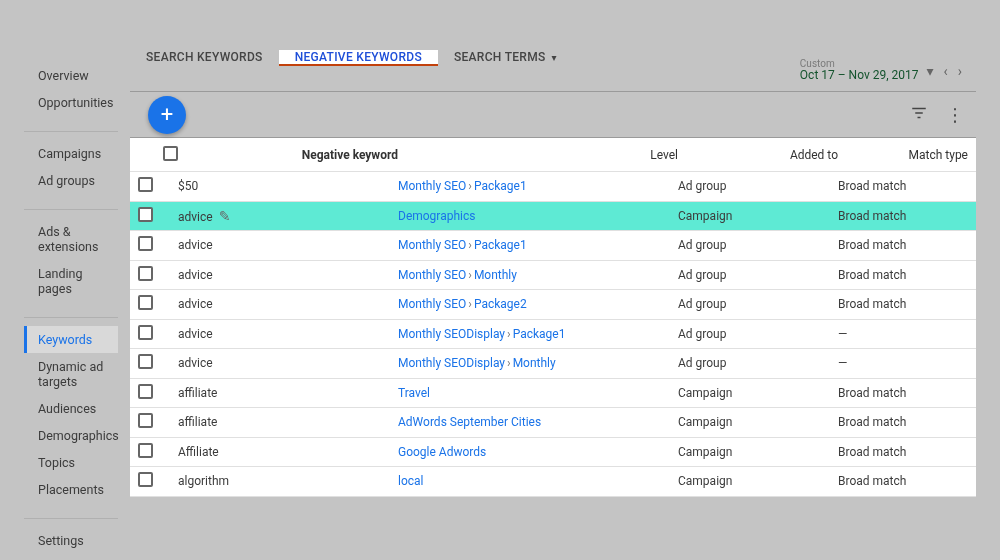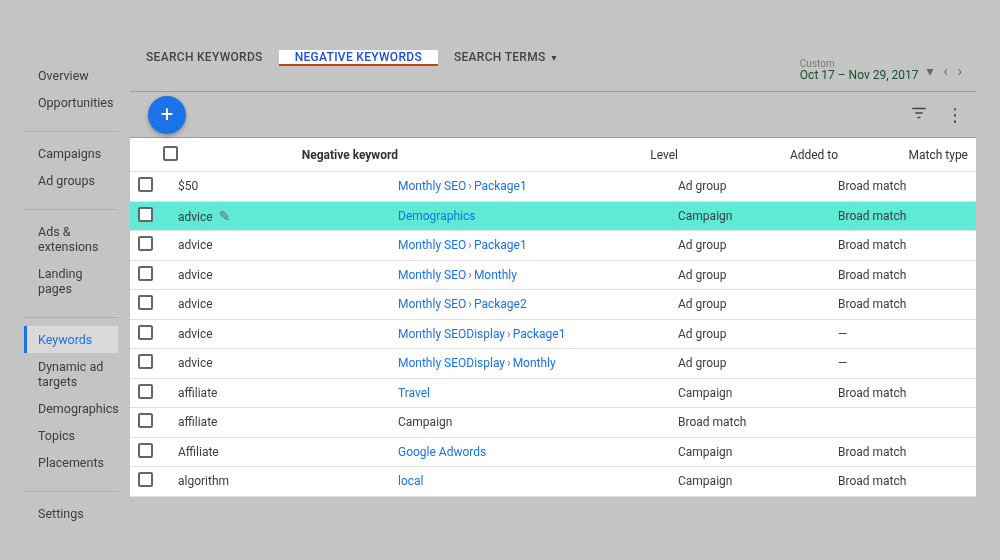--- a/index.html
+++ b/index.html
@@ -141,20 +141,21 @@
         <div class="item">Campaigns</div>
         <div class="item">Ad groups</div>
       </div>
       <div class="group">
         <div class="item">Ads &amp; extensions</div>
         <div class="item">Landing pages</div>
       </div>
       <div class="group">
         <div class="item active">Keywords</div>
         <div class="item">Dynamic ad targets</div>
+        <div class="item">Audiences</div>
         <div class="item">Demographics</div>
         <div class="item">Topics</div>
         <div class="item">Placements</div>
       </div>
       <div class="group">
         <div class="item">Settings</div>
       </div>
     </nav>
 
   <div class="main">
@@ -258,20 +259,21 @@
           <div class="trow">
             <div><span class="chk"></span></div>
             <div><span>affiliate</span></div>
             <div class="addedto"><span>Travel</span></div>
             <div>Campaign</div>
             <div>Broad match</div>
           </div>
           <div class="trow">
             <div><span class="chk"></span></div>
             <div><span>affiliate</span></div>
+            <div class="addedto"><span>AdWords September Cities</span></div>
             <div>Campaign</div>
             <div>Broad match</div>
           </div>
           <div class="trow">
             <div><span class="chk"></span></div>
             <div><span>Affiliate</span></div>
             <div class="addedto"><span>Google Adwords</span></div>
             <div>Campaign</div>
             <div>Broad match</div>
           </div>

